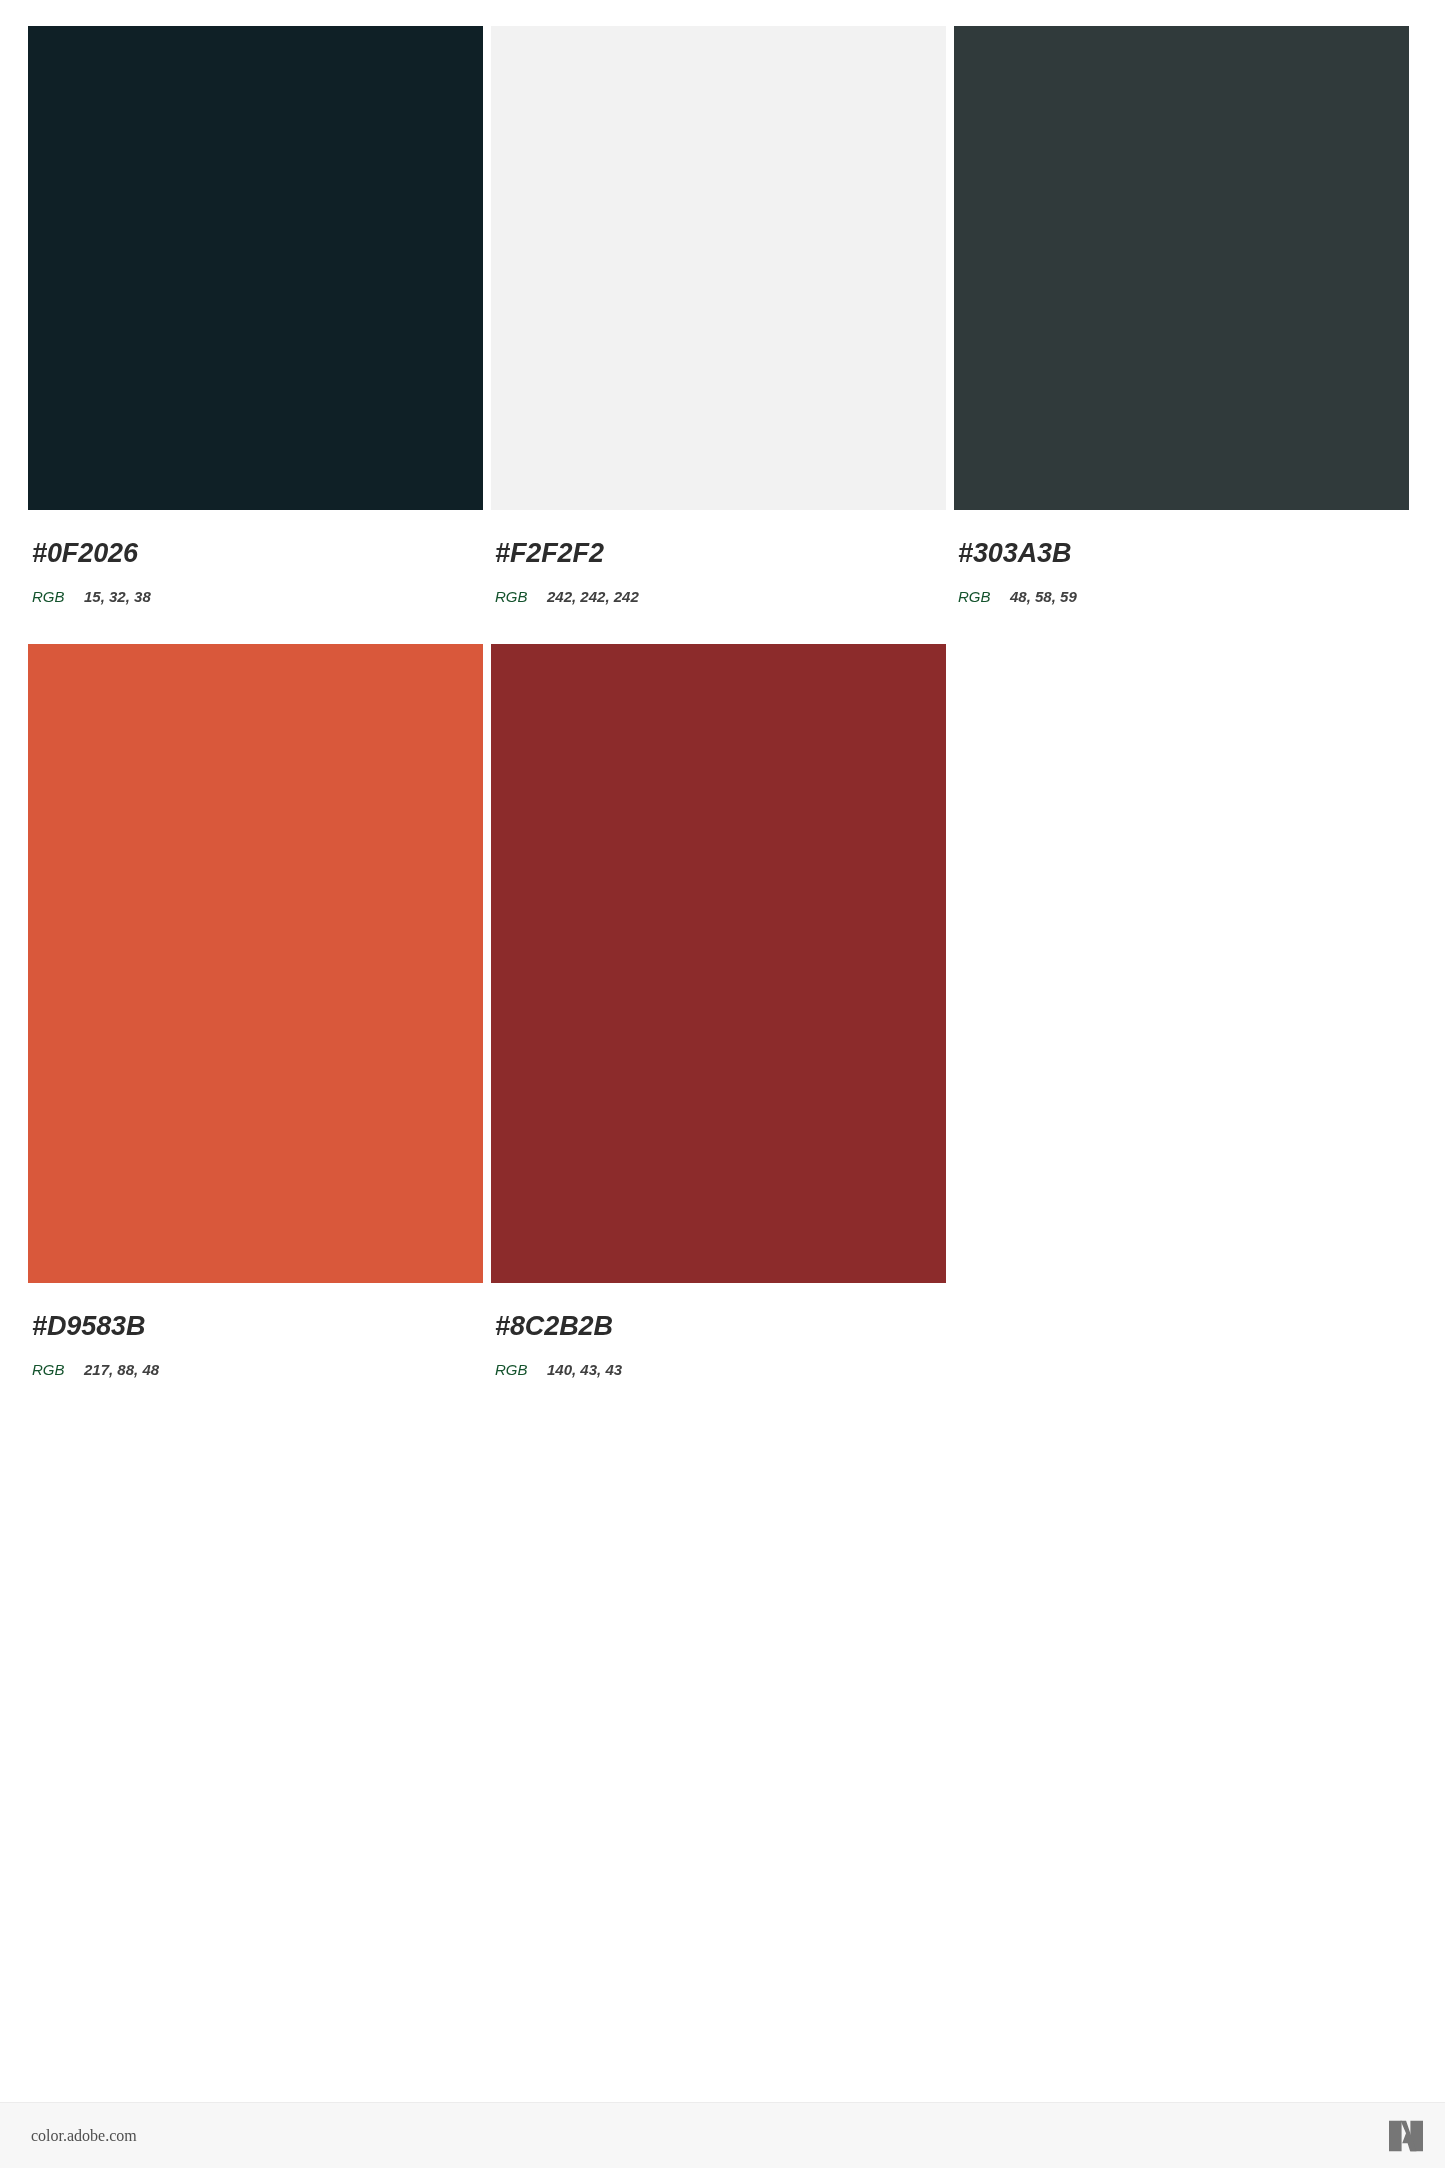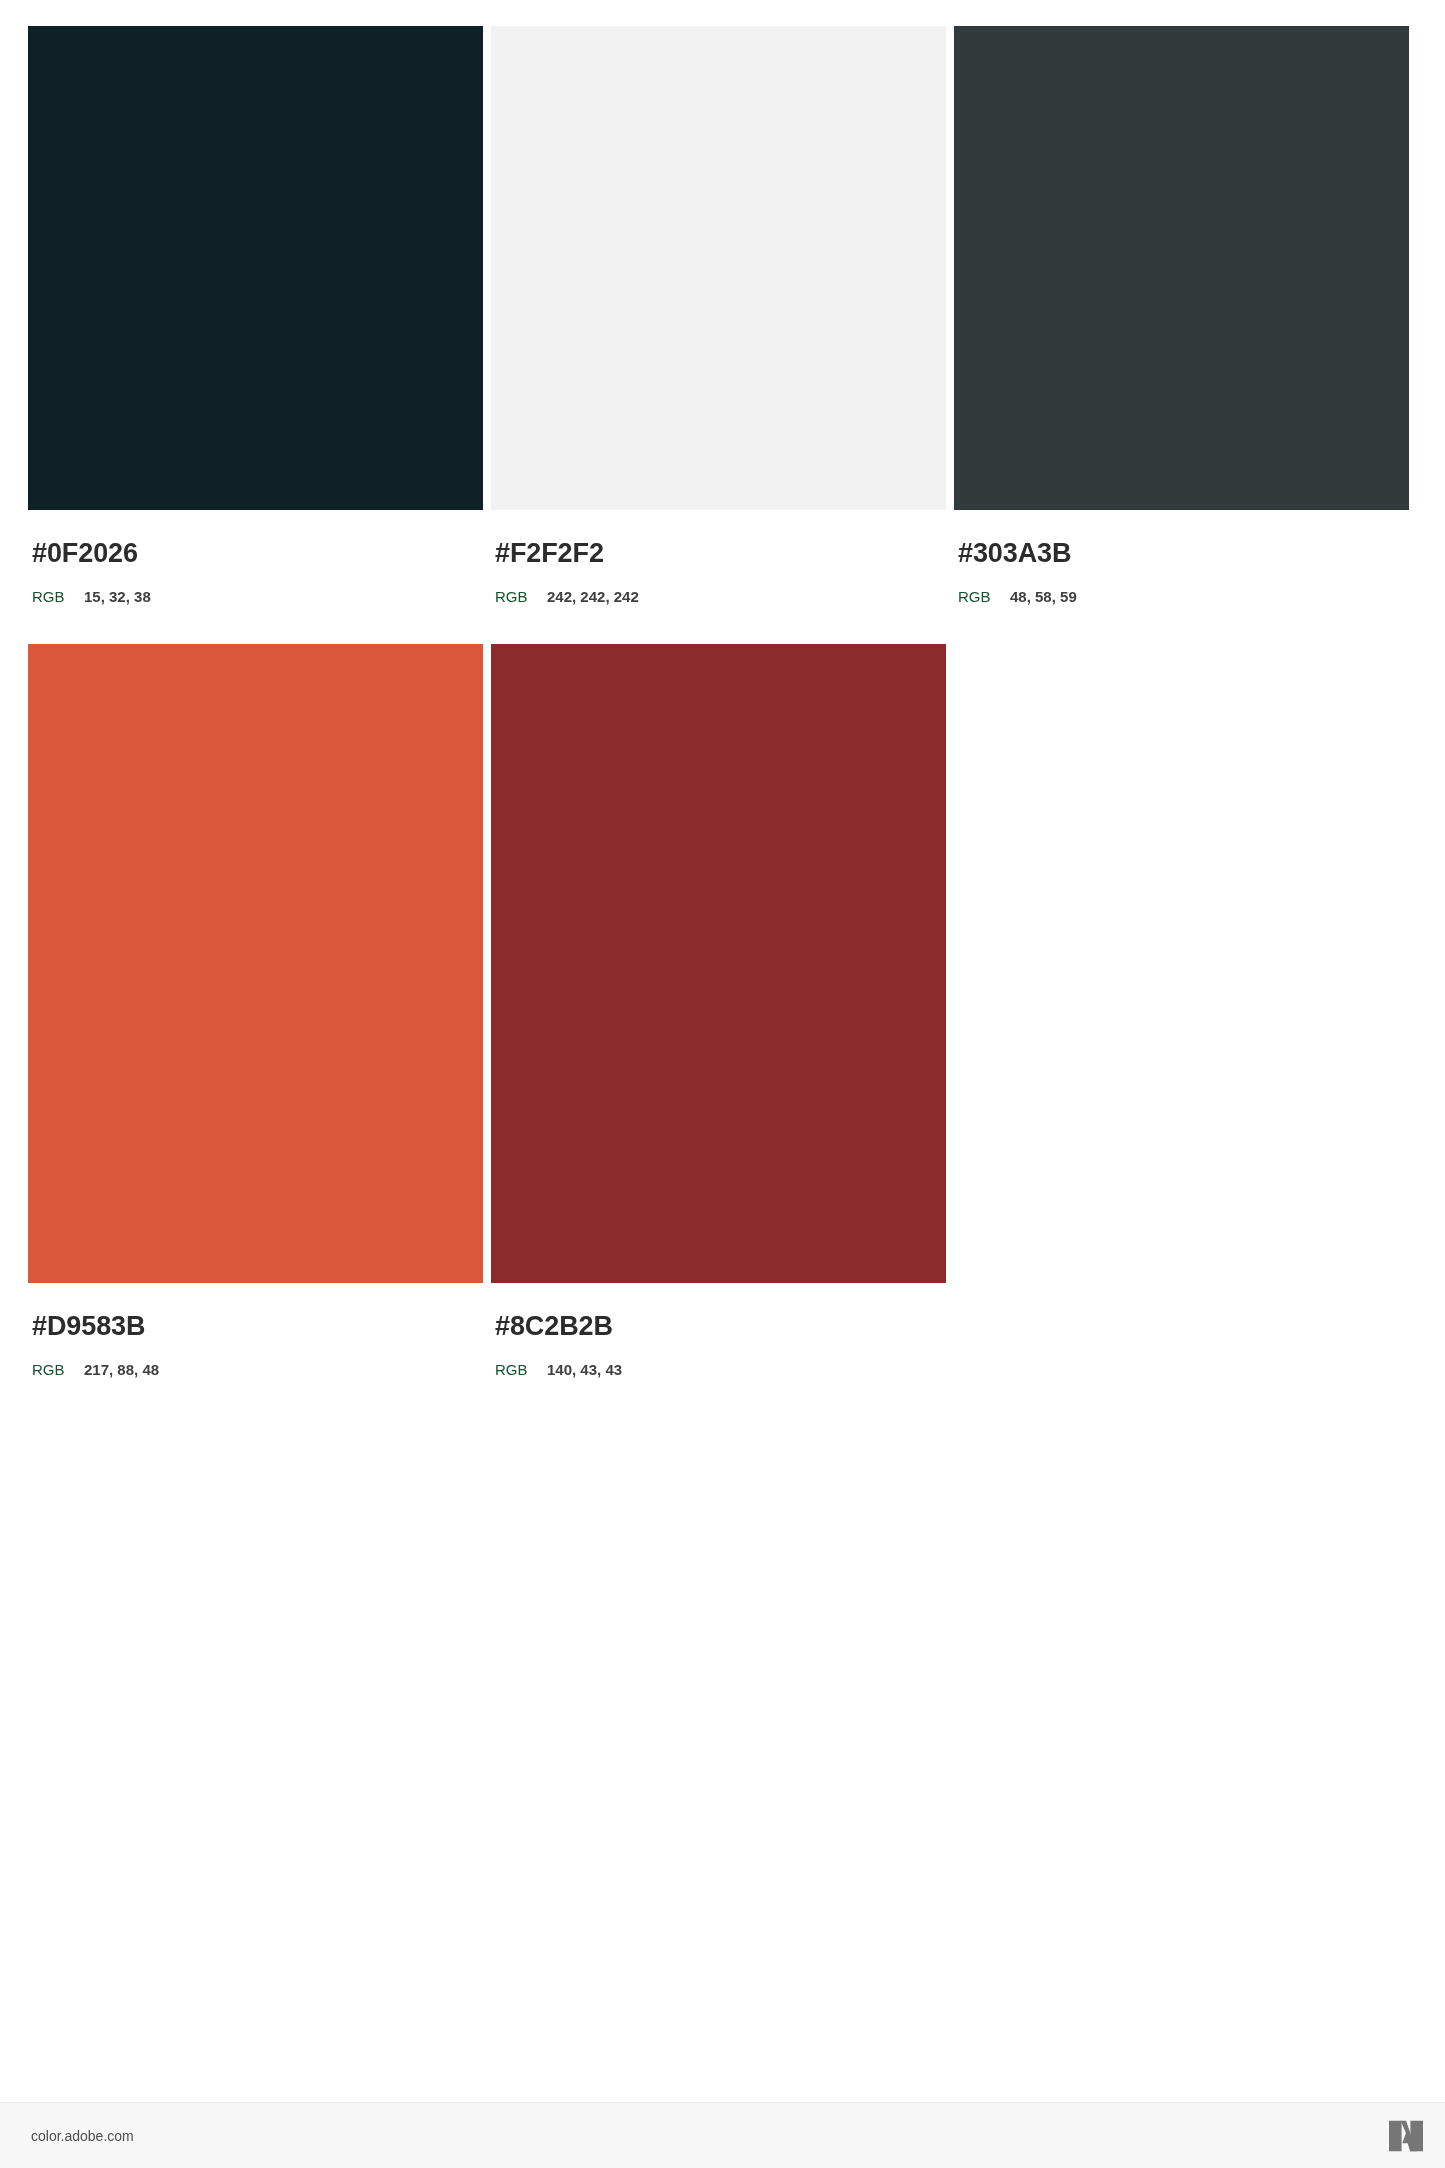--- a/index.html
+++ b/index.html
@@ -56,20 +56,21 @@
     display: block;
   }
 
   .swatch-row.row-2 .swatch-chip {
     height: 639px;
   }
 
   .swatch-info {
     padding-top: 30px;
     padding-left: 4px;
+    font-style: italic;
   }
 
   .hex-label {
     font-size: 27px;
     font-weight: bold;
     color: #2c2c2c;
     letter-spacing: -0.1px;
     line-height: 1;
     margin: 0;
     font-family: "Liberation Sans", sans-serif;
@@ -108,23 +109,23 @@
     background: #f7f7f7;
     border-top: 1px solid #ececec;
     box-sizing: border-box;
   }
 
   .footer-url {
     position: absolute;
     left: 31px;
     top: 50%;
     transform: translateY(-50%);
-    font-size: 14px;
+    font-size: 16px;
     color: #4f4f4f;
-    font-family: Liberation Sans, sans-serif;
+    font-family: Liberation Serif, serif;
     text-decoration: none;
   }
 
   .footer-logo {
     position: absolute;
     right: 22px;
     top: 50%;
     transform: translateY(-50%);
     width: 34px;
     height: 31px;

